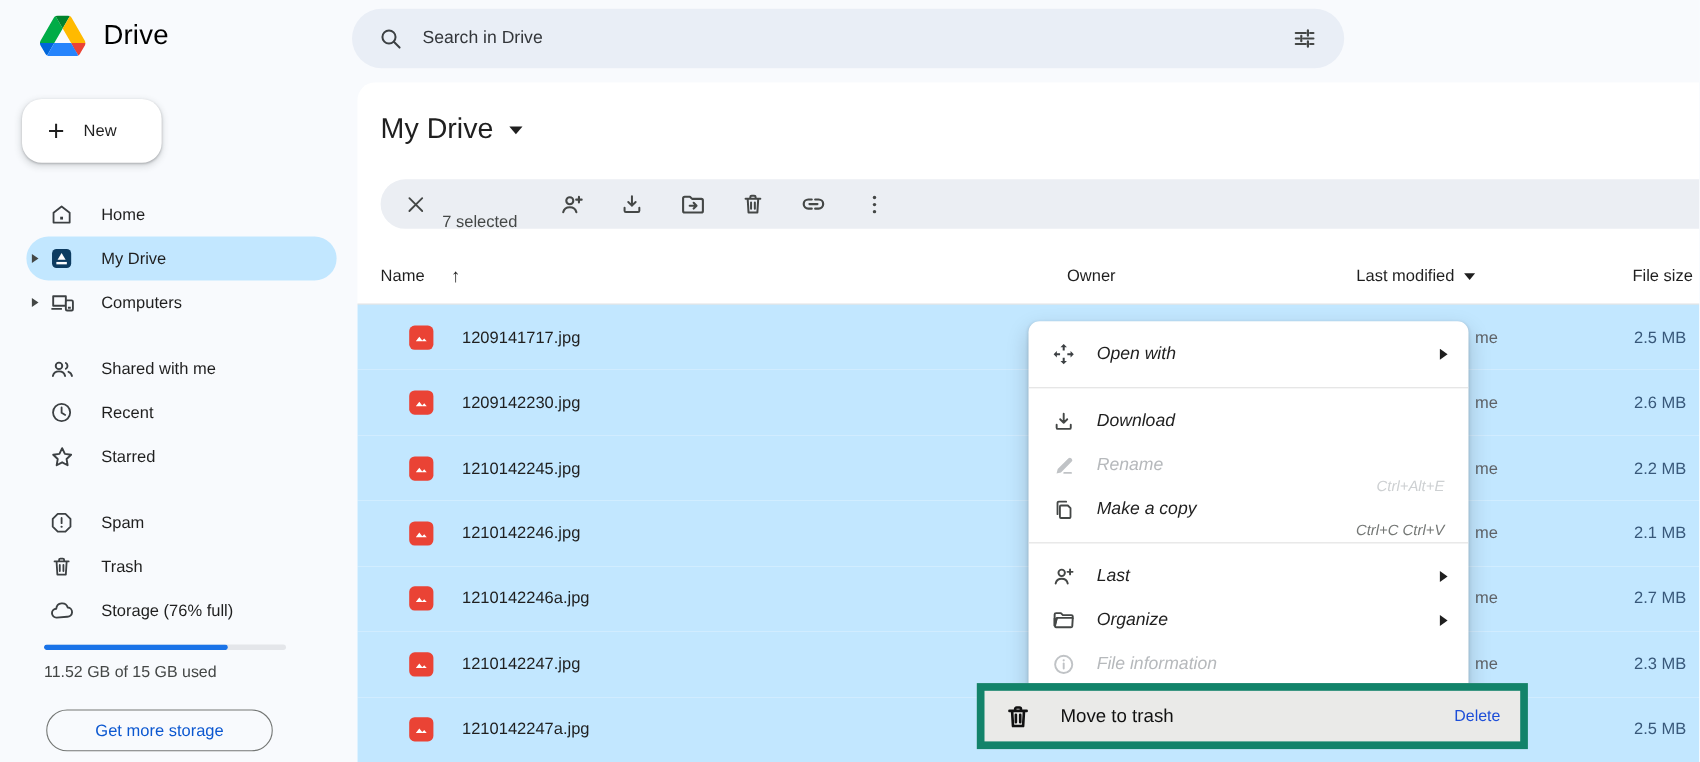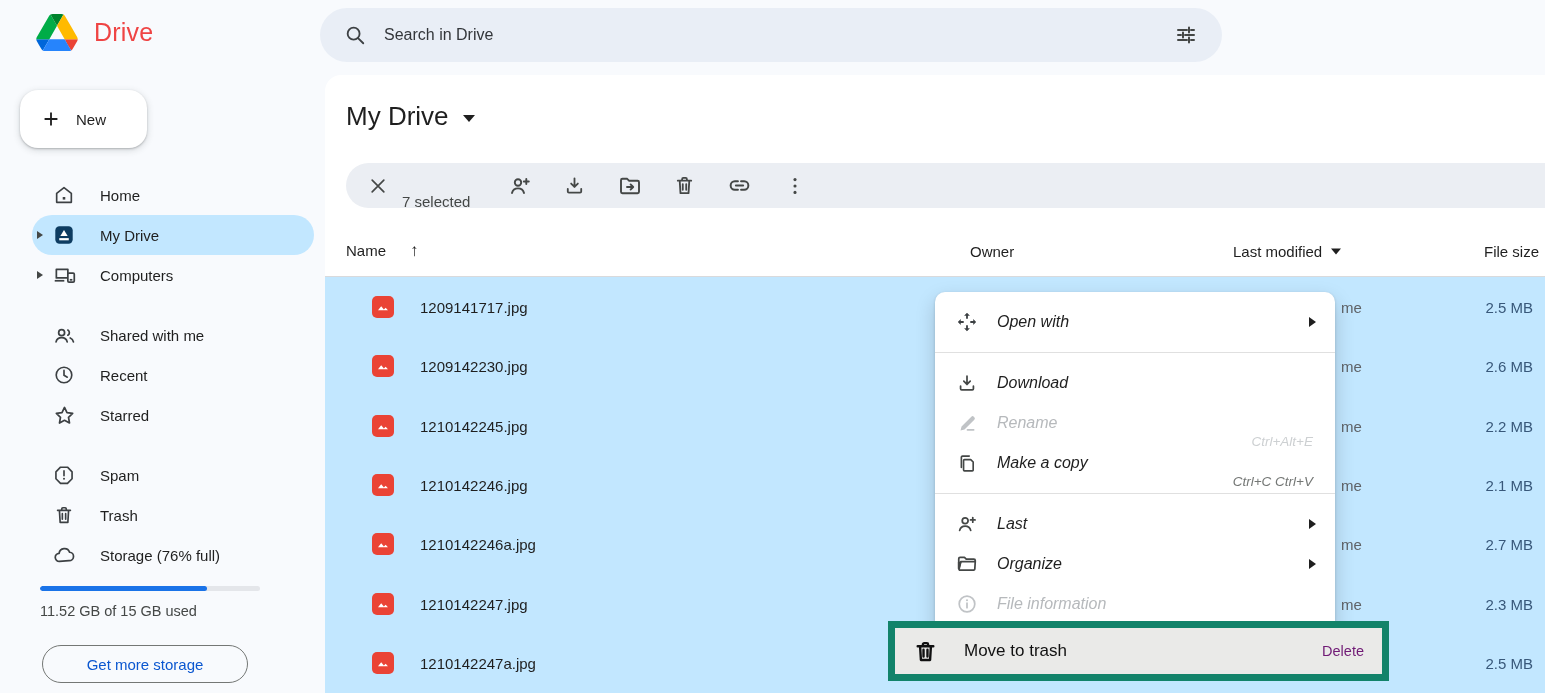--- a/index.html
+++ b/index.html
@@ -4,28 +4,28 @@
 <style>
   * { margin:0; padding:0; box-sizing:border-box; }
   html,body { background:#f8fafd; }
   body { font-family:"Liberation Sans", sans-serif; }
   .root { position:relative; width:1545px; height:693px; background:#f8fafd; overflow:hidden; color:#1f1f1f; }
 
   
   .sidebar { position:absolute; left:0; top:0; width:325px; height:100%; }
   .logo-row { position:absolute; left:36px; top:14px; display:flex; align-items:center; gap:16px; }
   .logo-row svg { width:42px; height:37px; }
-  .logo-text { font-size:25px; color:#ef4444; letter-spacing:.2px; }
+  .logo-text { font-size:25px; color:#000000; letter-spacing:.2px; }
 
   .new-btn { position:absolute; left:20px; top:90px; width:127px; height:58px; background:#fff; border:none;
              border-radius:18px; box-shadow:0 1px 2px rgba(60,64,67,.30), 0 2px 6px 1px rgba(60,64,67,.15);
              display:flex; align-items:center; gap:14px; padding:0 20px; cursor:pointer; font-family:inherit; }
   .new-label { font-size:15px; font-weight:500; color:#1f1f1f; }
 
-  .nav { position:absolute; left:12px; top:175px; width:310px; }
+  .nav { position:absolute; left:4px; top:175px; width:310px; }
   .nav-item { position:relative; height:40px; margin-left:20px; width:282px; border-radius:20px;
               display:flex; align-items:center; padding-left:20px; gap:24px; font-size:15px; color:#1f1f1f; cursor:pointer; }
   .nav-item.selected { background:#c2e7ff; font-weight:500; }
   .nav-gap { height:20px; }
   .expander { position:absolute; left:5px; top:50%; transform:translateY(-50%);
               width:0; height:0; border-left:6px solid #444746; border-top:4px solid transparent; border-bottom:4px solid transparent; }
   .nav-icon { width:24px; height:24px; flex:0 0 24px; display:flex; align-items:center; justify-content:center; }
 
   .storage-track { position:absolute; left:40px; top:586px; width:220px; height:5px; border-radius:3px; background:#e4e6ea; overflow:hidden; }
   .storage-fill { height:100%; border-radius:3px; background:#1a73e8; width:0; }
@@ -83,21 +83,21 @@
   .mi-shortcut { font-size:13.5px; color:#747775; margin-right:8px; white-space:nowrap;margin-top:37px; }
   .mi-sub { width:0; height:0; border-left:7px solid #1f1f1f; border-top:5px solid transparent; border-bottom:5px solid transparent; margin-right:5px; }
   .mi.disabled { color:#b6b9bc; cursor:default; }
   .mi.disabled .mi-shortcut { color:#cdd0d2; }
 
   
   .highlight-box { position:absolute; left:888px; top:621px; width:501px; height:60px; border:7px solid #12836a;
                    background:#eaeae8; z-index:6; display:flex; align-items:center; padding:0 14px 0 18px; cursor:pointer; }
   .mt-ico { margin-right:26px; display:flex; }
   .mt-label { flex:1; font-size:17px; font-weight:500; color:#111; white-space:nowrap; }
-  .mt-shortcut { font-size:14.5px; color:#701a75; margin-right:4px; }
+  .mt-shortcut { font-size:14.5px; color:#1d4ed8; margin-right:4px; }
 
   svg { display:block; }
 </style>
 </head>
 <body>
 
 <div class="root">
 
   <aside class="sidebar">
     <div class="logo-row">

